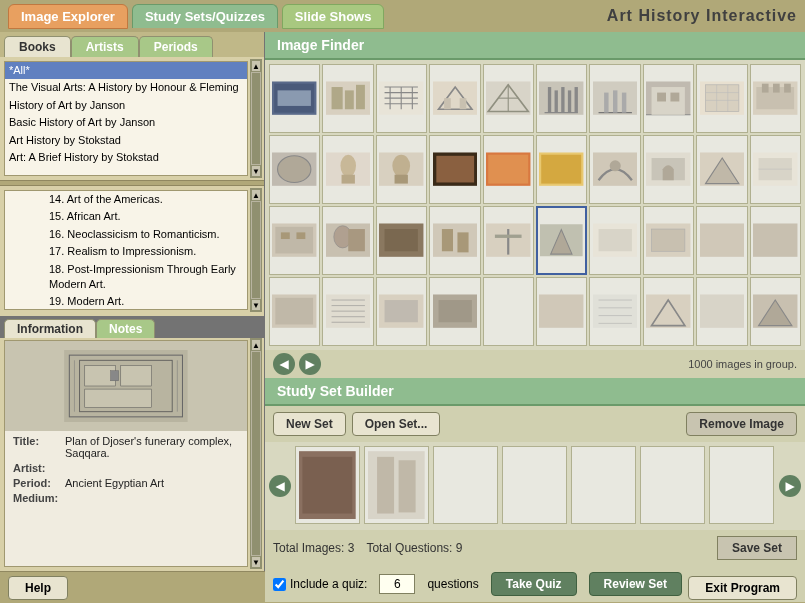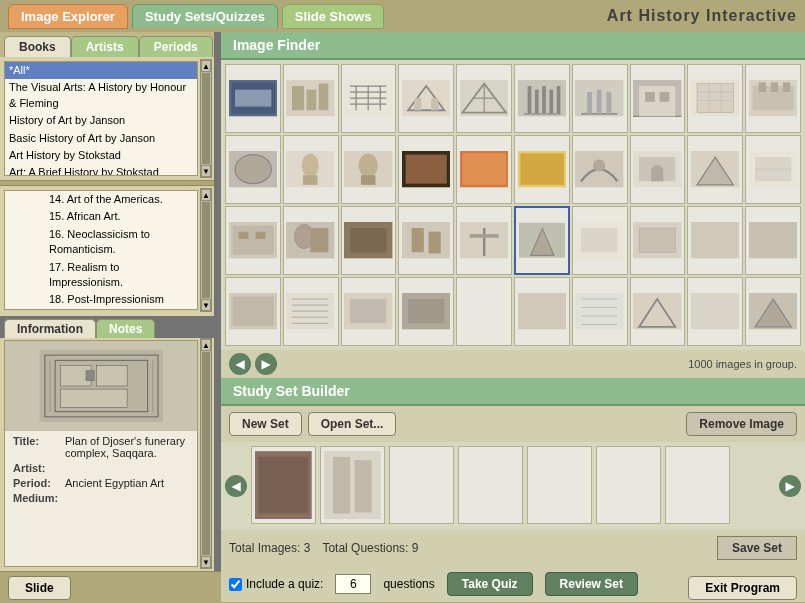--- a/index.html
+++ b/index.html
@@ -53,23 +53,23 @@
     }
 
     
     .main-layout {
       display: flex;
       height: calc(603px - 32px - 32px);
     }
 
     
     .left-panel {
-      width: 221px;
+      width: 265px;
       background: #d8d0a8;
-      border-right: 7px solid #737373;
+      border-right: 1px solid #737373;
       display: flex;
       flex-direction: column;
     }
 
     
     .left-tabs {
       display: flex;
       background: #c0b888;
       padding: 4px 4px 0;
     }
@@ -912,15 +912,15 @@
       </div>
       <input type="text" class="quiz-input" value="6" style="">
       <span>questions</span>
       <button class="green-btn">Take Quiz</button>
       <button class="green-btn">Review Set</button>
     </div>
   </div>
 </div>
 
 <div class="bottom-bar">
-  <button class="bottom-btn">Slide</button>
+  <button class="bottom-btn">Help</button>
   <button class="exit-btn">Exit Program</button>
 </div>
 
 </body></html>

